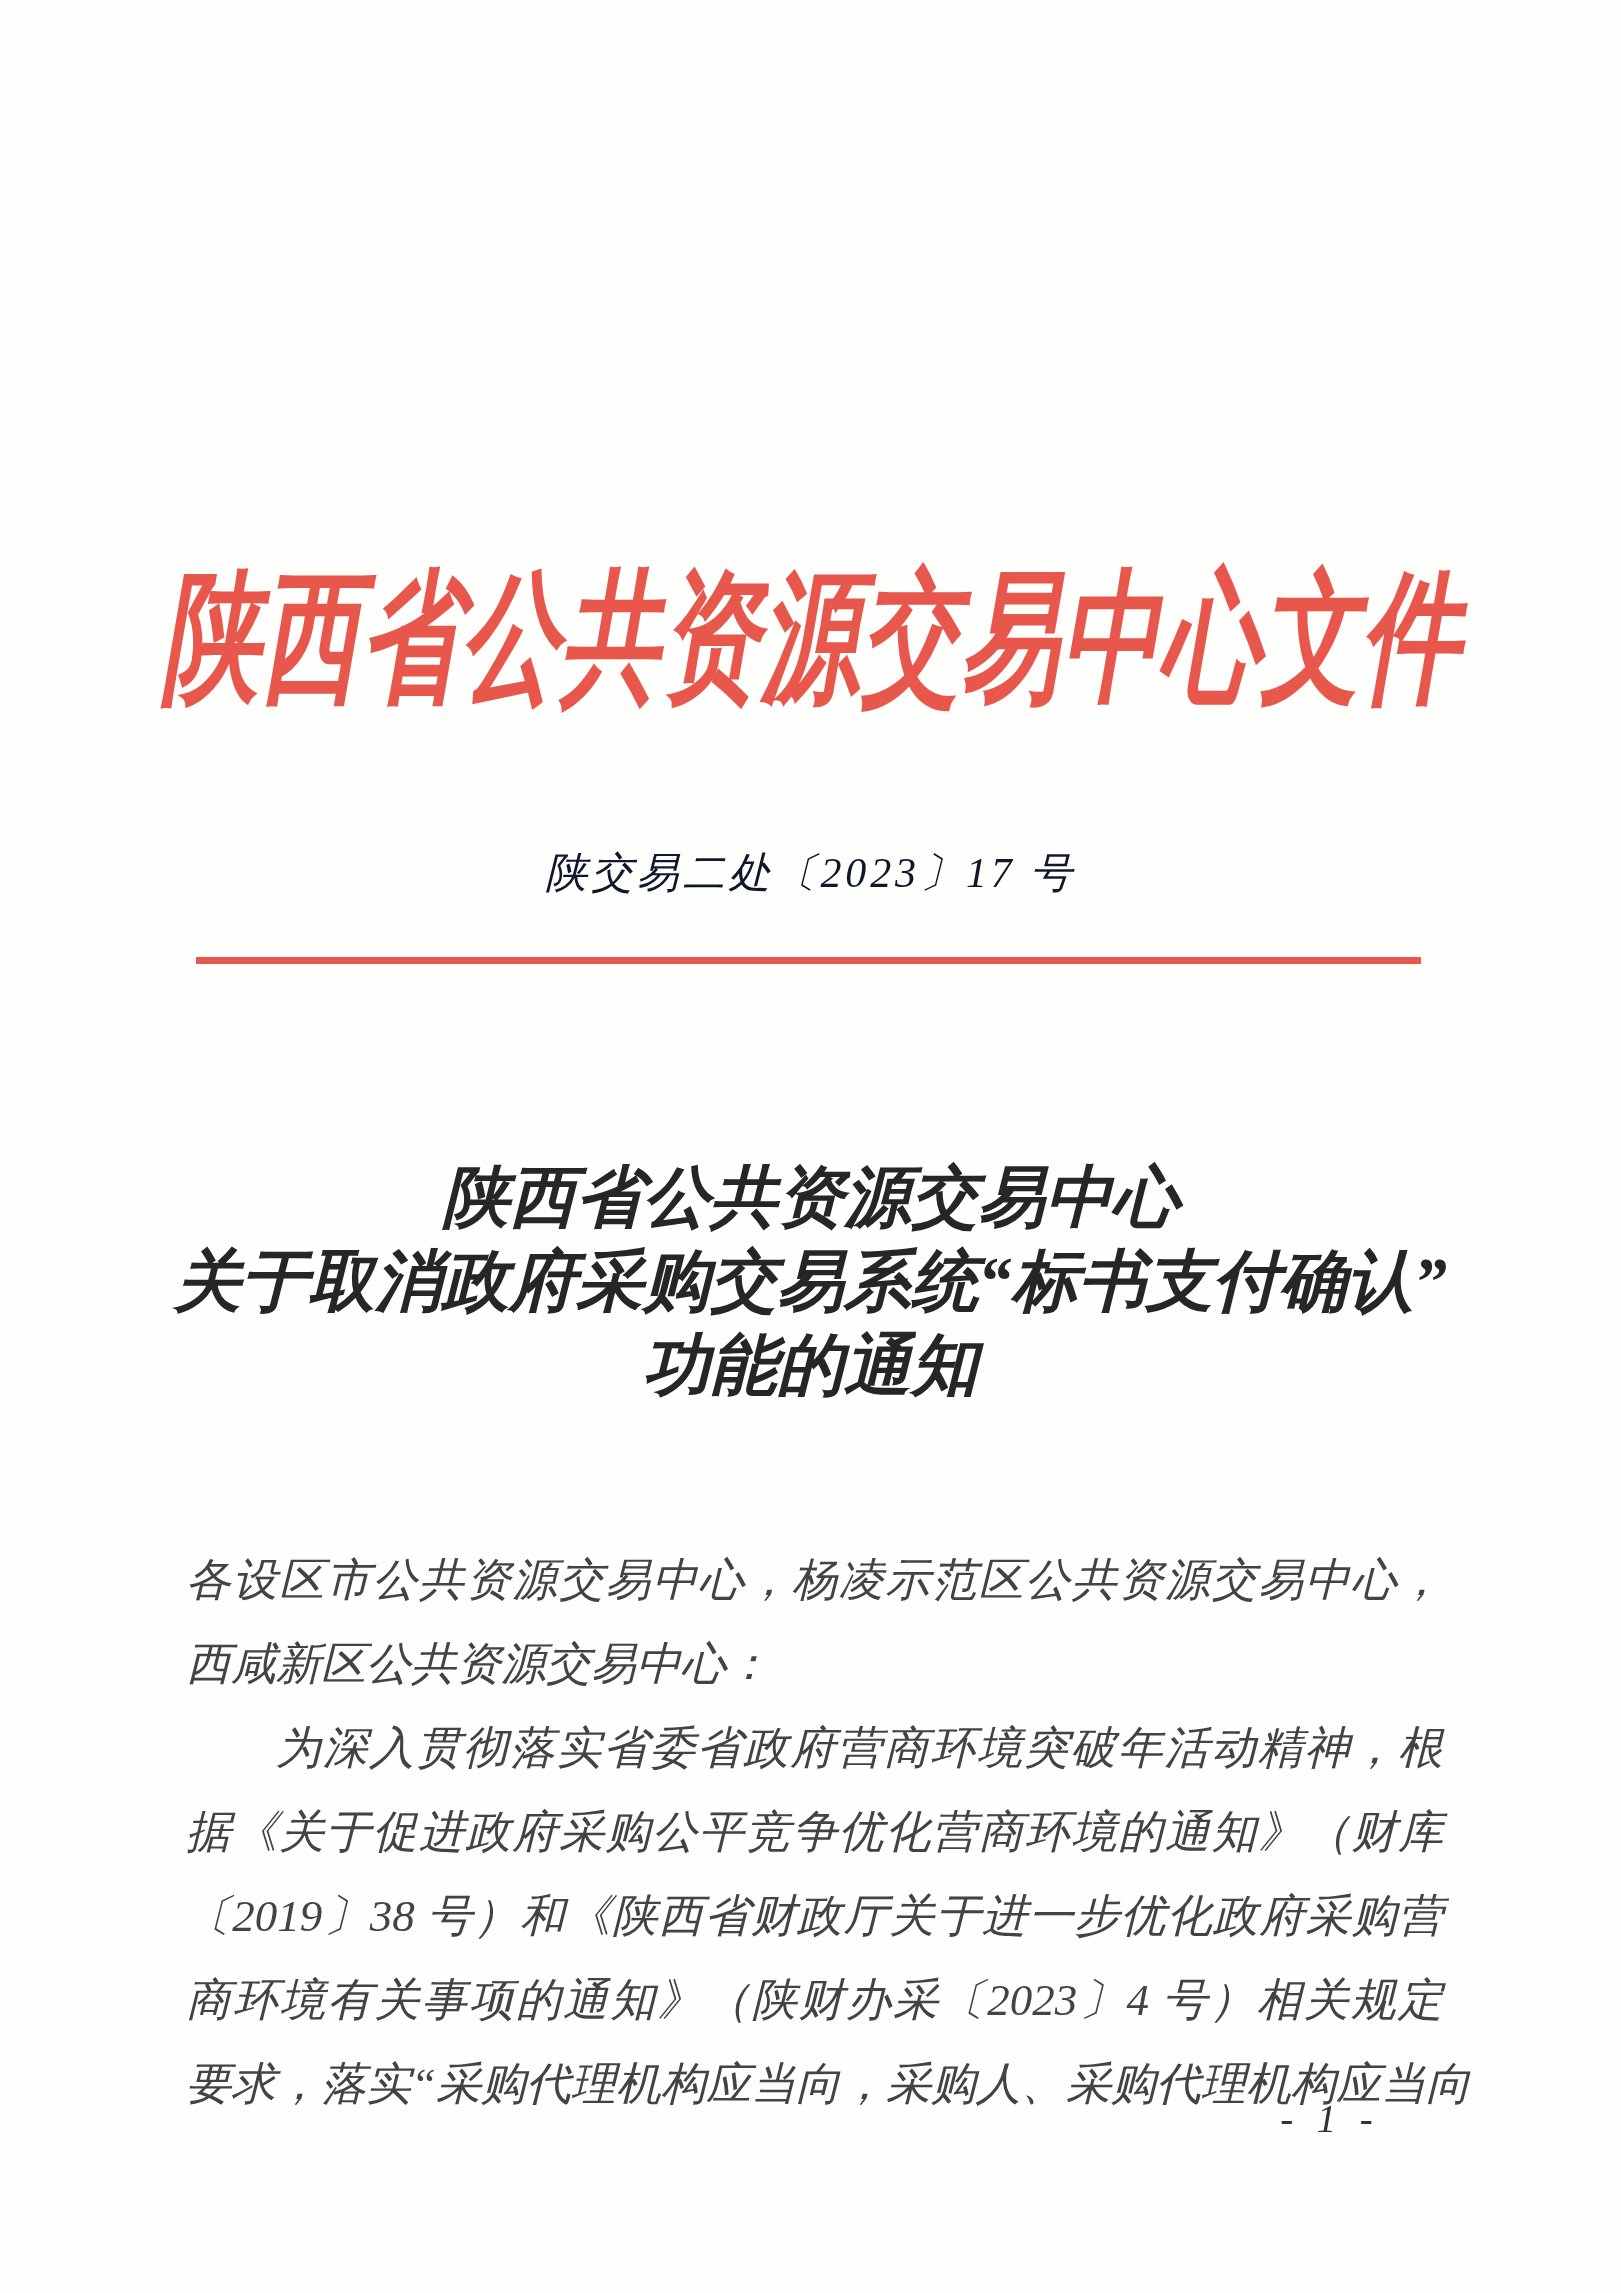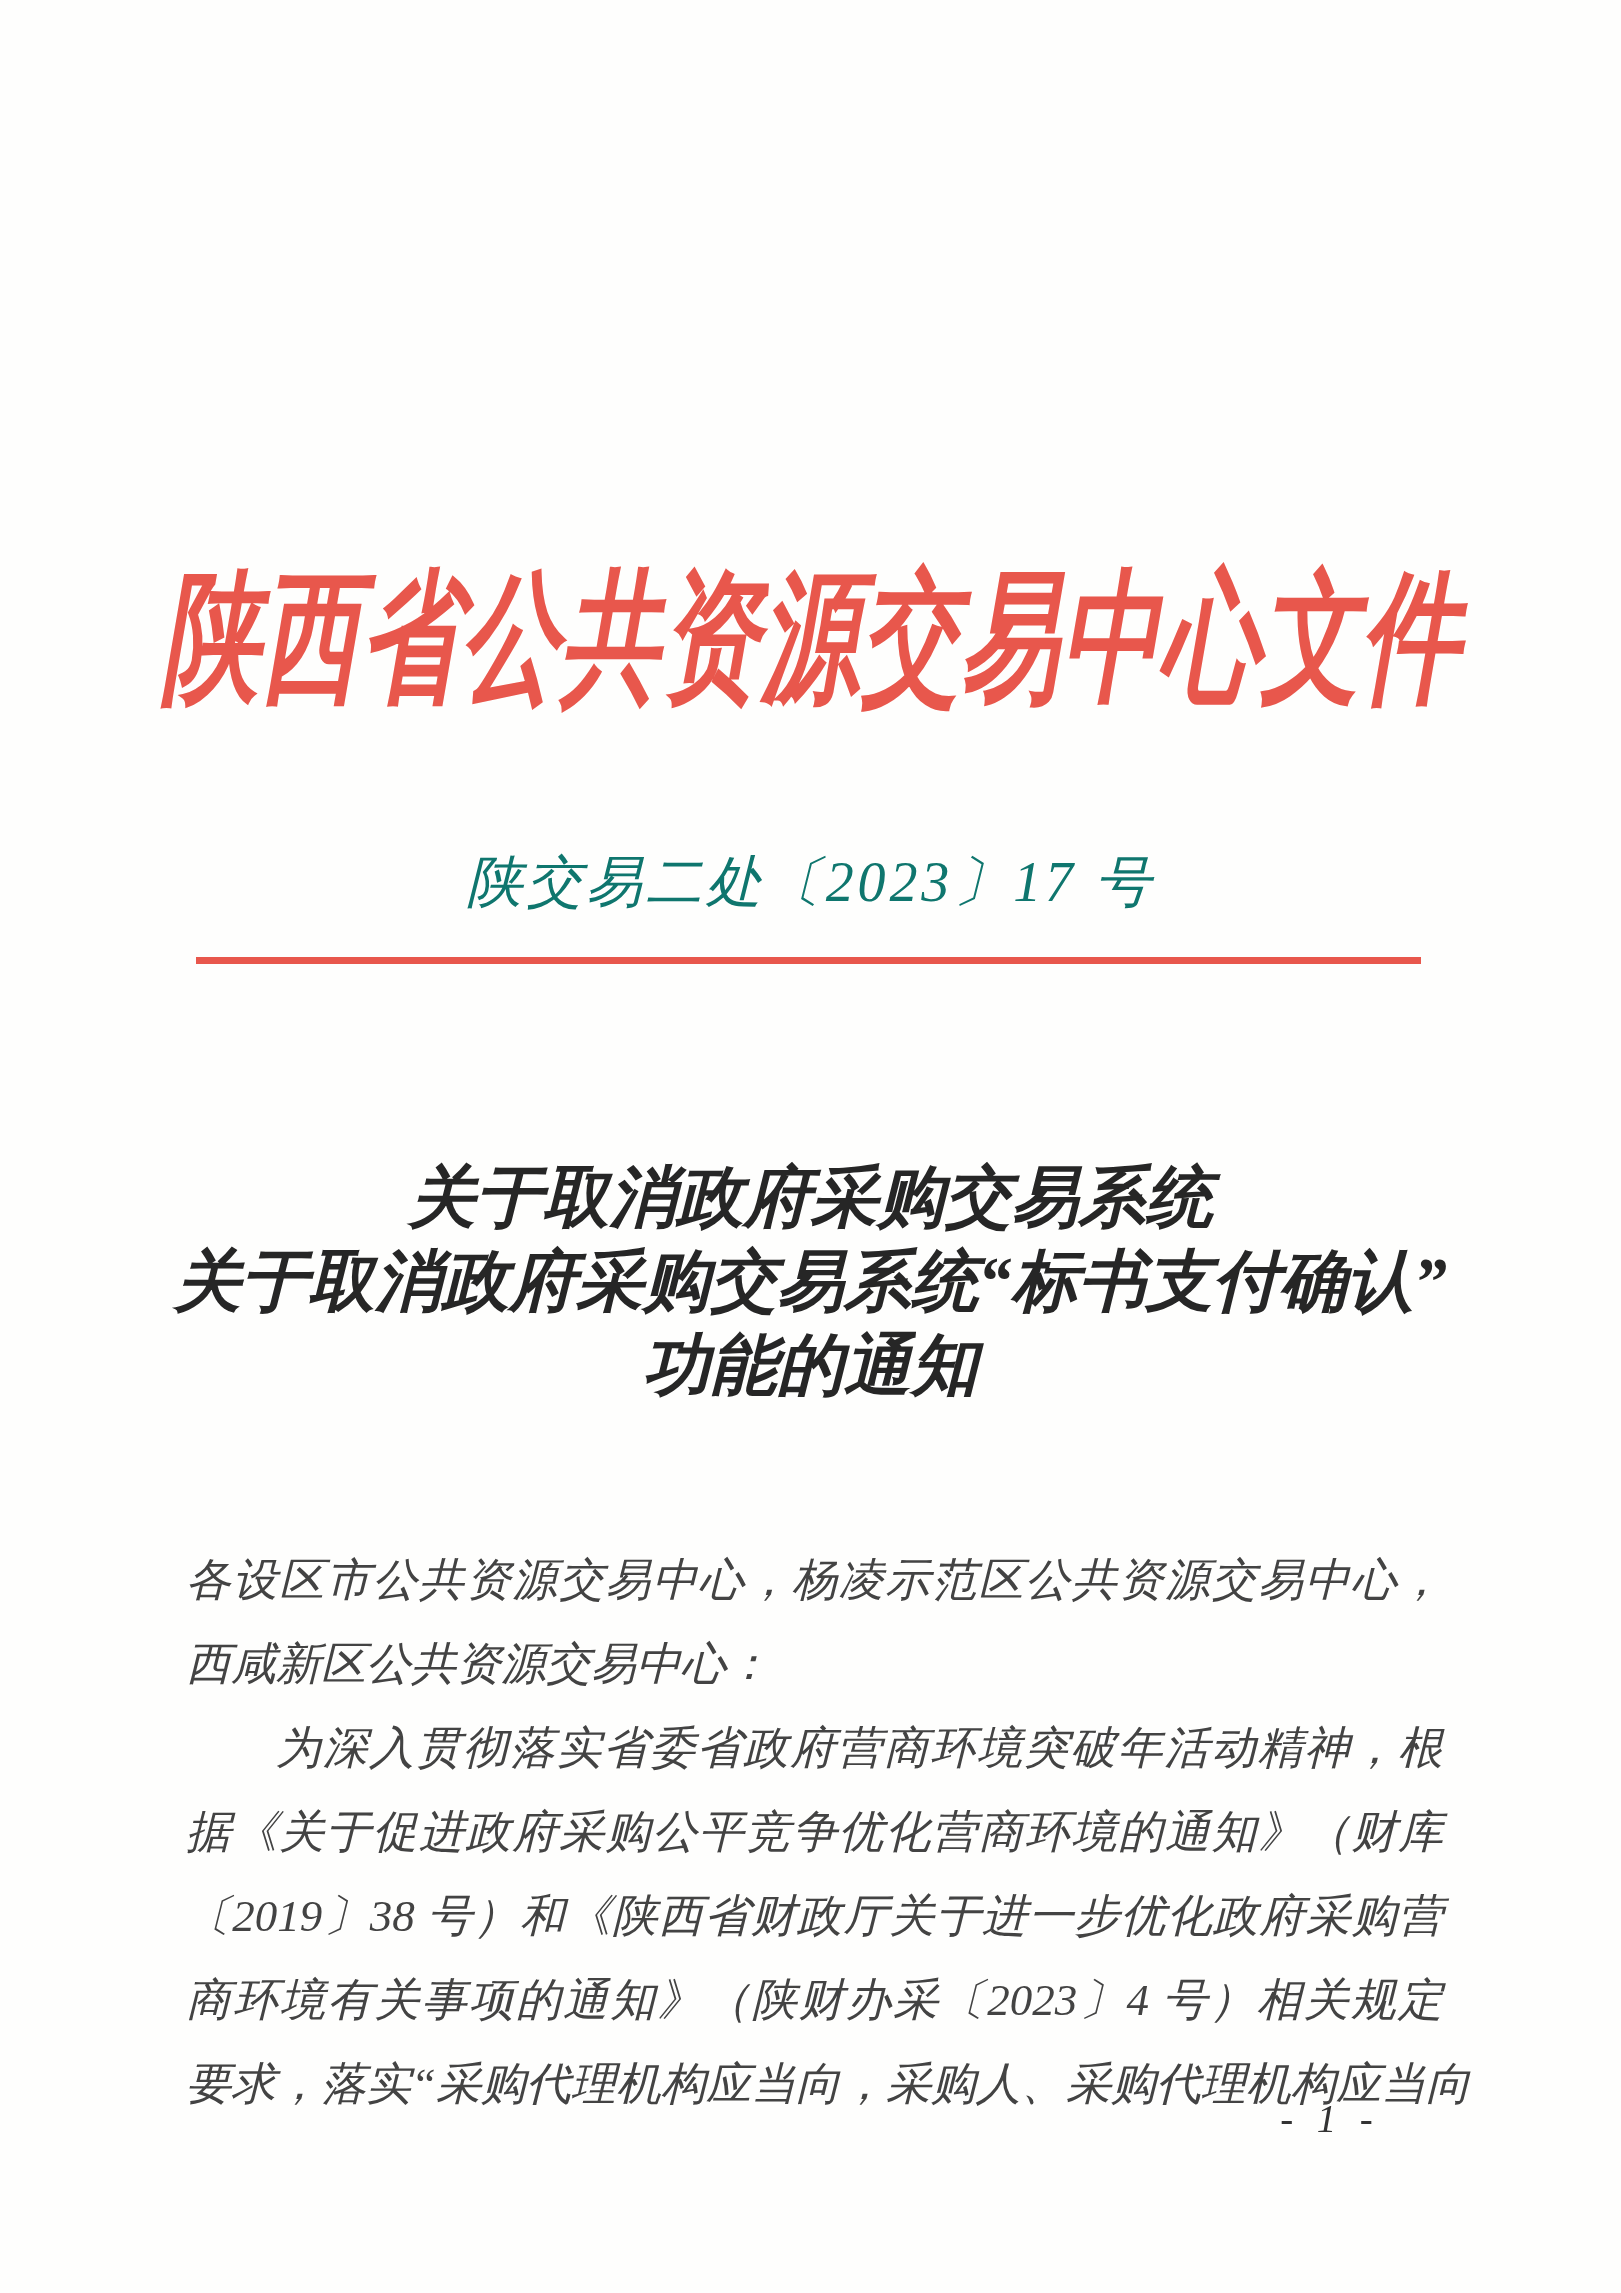--- a/index.html
+++ b/index.html
@@ -24,22 +24,22 @@
     line-height: 1;
     transform: scaleY(1.45);
     transform-origin: top center;
     white-space: nowrap;
     letter-spacing: 1px;
   }
   
   .doc-number {
     position: absolute; top: 845px; left: 0; width: 100%;
     text-align: center;
-    font-size: 56px;
-    color: #0f766e;
+    font-size: 42px;
+    color: #0f172a;
     letter-spacing: 3.9px;
     white-space: nowrap;
   }
   
   .red-line {
     position: absolute; top: 957px; left: 196px;
     width: 1225px; height: 6.9px;
     background: var(--red);
   }
   
@@ -89,21 +89,21 @@
 
 <div class="page">
 
   <div class="org-title">陕西省公共资源交易中心文件</div>
 
   <div class="doc-number">陕交易二处〔2023〕17 号</div>
 
   <div class="red-line"></div>
 
   <div class="doc-title">
-    <div>关于取消政府采购交易系统</div>
+    <div>陕西省公共资源交易中心</div>
     <div>关于取消政府采购交易系统“标书支付确认”</div>
     <div>功能的通知</div>
   </div>
 
   <div class="body-text">
     <div class="body-line">各设区市公共资源交易中心，杨凌示范区公共资源交易中心，</div>
     <div class="body-line align-left">西咸新区公共资源交易中心：</div>
     <div class="body-line indent">为深入贯彻落实省委省政府营商环境突破年活动精神，根</div>
     <div class="body-line">据《关于促进政府采购公平竞争优化营商环境的通知》（财库</div>
     <div class="body-line">〔2019〕38 号）和《陕西省财政厅关于进一步优化政府采购营</div>

